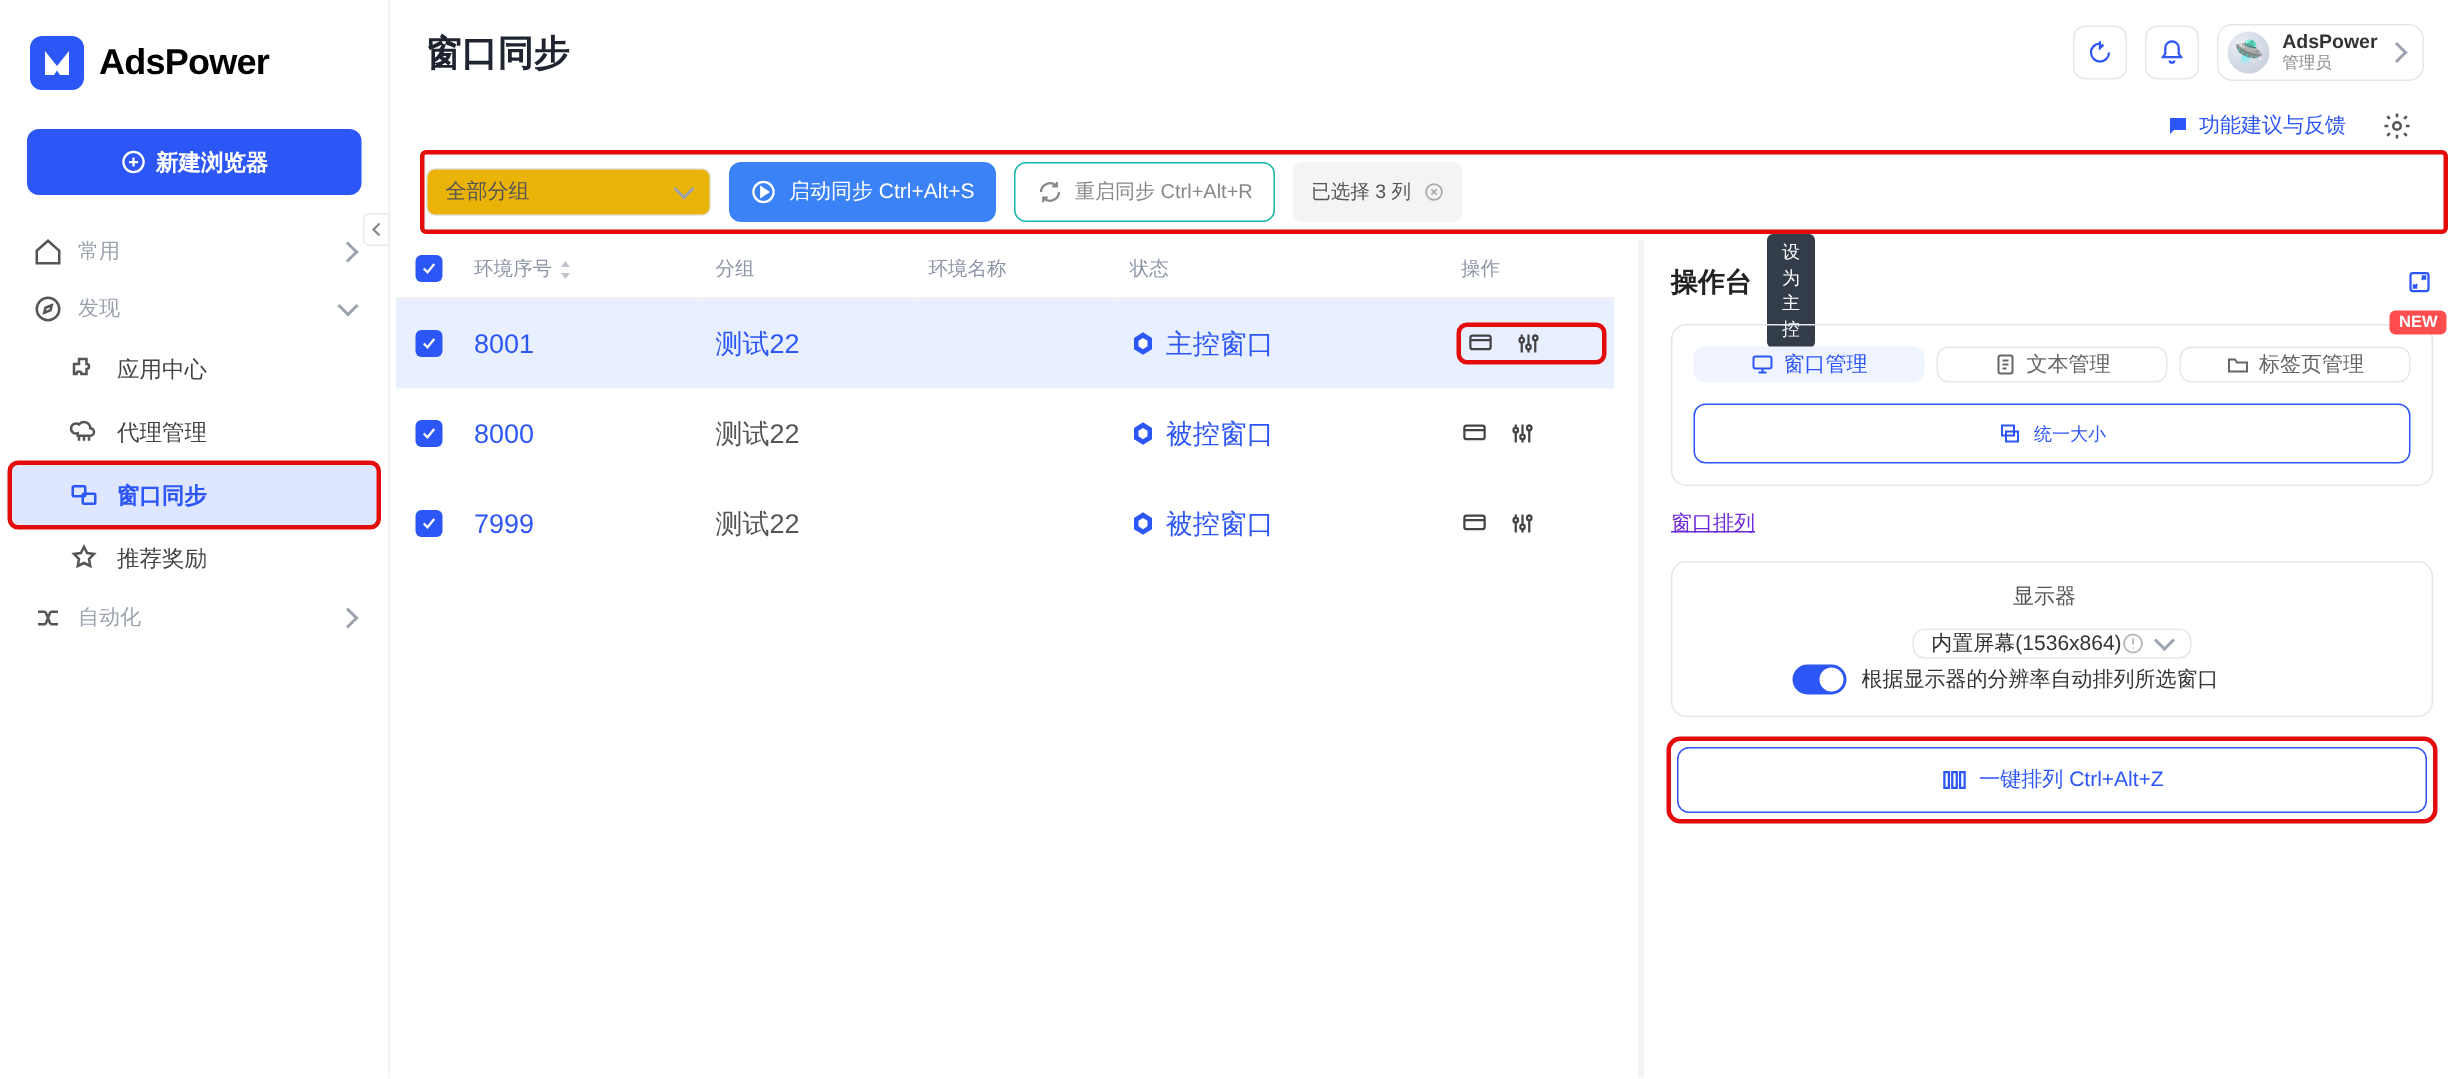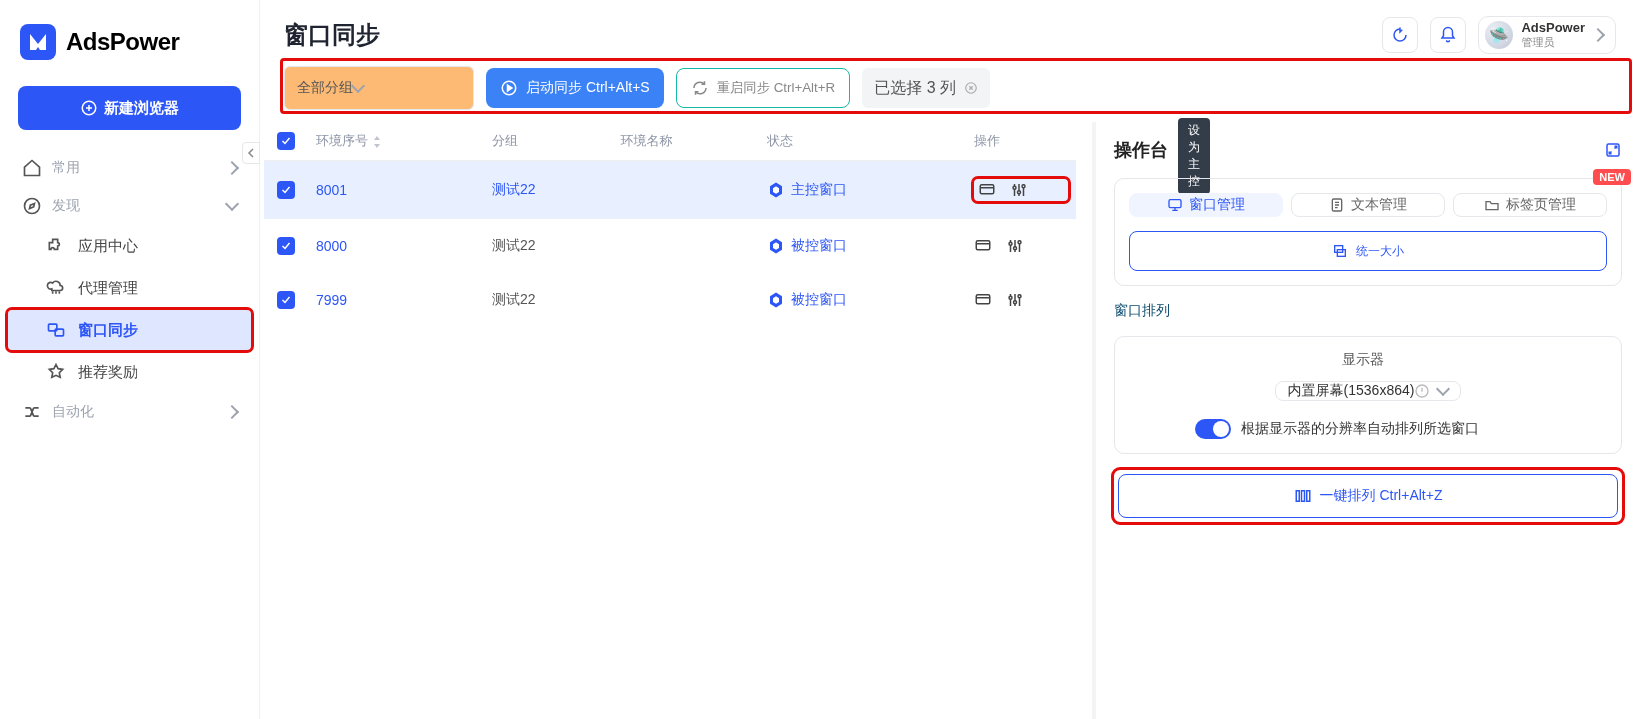--- a/index.html
+++ b/index.html
@@ -33,33 +33,33 @@
     .user-chip { display:flex; align-items:center; gap:8px; border:1px solid #e5e7eb; border-radius:10px; padding:4px 12px 4px 6px; cursor:pointer; }
     .avatar { width:28px; height:28px; border-radius:50%; background:radial-gradient(circle at 30% 30%, #e9edf4, #c1c9d8); display:flex; align-items:center; justify-content:center; color:#444; font-size:16px; }
     .user-meta { display:flex; flex-direction:column; line-height:1.15; }
     .user-name { font-weight:700; font-size:13px; }
     .user-role { font-size:11px; color:#888; }
     .feedback-link { display:flex; align-items:center; gap:6px; color:#2d56f6; font-size:14px; cursor:pointer; margin-right:4px; }
 
     
     .toolbar-row { display:flex; align-items:center; gap:12px; padding:0 24px 12px 24px; position:relative; }
     .toolbar-hl { position:absolute; left:20px; top:-8px; right:8px; height:56px; border:3px solid #e40b0b; border-radius:4px; pointer-events:none; }
-    .group-select { width:190px; height:44px; border:1px solid #e5e7eb; border-radius:6px; background:#fdba74; display:flex; align-items:center; padding:0 12px; color:#555; cursor:pointer; }
+    .group-select { width:190px; height:32px; border:1px solid #e5e7eb; border-radius:6px; background:#eab308; display:flex; align-items:center; justify-content:space-between; padding:0 12px; color:#555; cursor:pointer; }
     .primary-btn { height:40px; padding:0 14px; background:#3b82f6; color:#fff; border:none; border-radius:8px; display:flex; align-items:center; gap:8px; font-size:14px; font-weight:500; cursor:pointer; }
     .soft-btn { height:40px; padding:0 14px; border:1px solid #14b8a6; border-radius:8px; background:#fff; color:#888; display:flex; align-items:center; gap:8px; cursor:pointer; }
-    .pill { height:40px; padding:0 12px; border-radius:6px; background:#f3f4f6; color:#555; display:flex; align-items:center; gap:8px; font-size:16px; }
+    .pill { height:40px; padding:0 12px; border-radius:6px; background:#f3f4f6; color:#555; display:flex; align-items:center; gap:8px; font-size:13px; }
     .pill-x { color:#aaa; cursor:pointer; }
 
     
     .split { flex:1; display:flex; min-height:0; }
     .table-wrap { flex:1; padding:0 16px 0 4px; min-width:0; }
     table { width:100%; border-collapse:collapse; }
     th { text-align:left; font-weight:500; font-size:13px; color:#8c94a6; padding:10px 8px; border-bottom:1px solid #f0f0f0; }
     th:first-child, td.cb { width:44px; text-align:center; }
-    td { padding:18px 8px; font-size:14px; color:#333; }
+    td { padding:18px 8px; font-size:18px; color:#333; }
     tr.row-selected td { background:#e8f0ff; }
     .seq { color:#2d56f6; }
     .grp { color:#2d56f6; }
     .status-cell { display:flex; align-items:center; gap:6px; color:#2d56f6; }
     .hex { width:18px; height:18px; }
     .row-ops { display:flex; align-items:center; gap:14px; color:#444; }
     .row-ops .op { cursor:pointer; display:flex; }
     .ops-hl { outline:3px solid #e40b0b; border-radius:4px; padding:2px 4px; }
     .tooltip { position:absolute; background:#333c49; color:#fff; font-size:12px; padding:4px 10px; border-radius:4px; }
     .tooltip:after { content:""; position:absolute; bottom:-5px; left:50%; margin-left:-5px; border:5px solid transparent; border-top-color:#333c49; border-bottom:none; }
@@ -69,25 +69,25 @@
     .panel { width:548px; border-left:4px solid #f3f4f6; display:flex; flex-direction:column; padding:16px 18px; gap:16px; position:relative; }
     .panel-header { display:flex; align-items:center; justify-content:space-between; }
     .panel-title { font-size:18px; font-weight:700; color:#222; }
     .card { border:1px solid #e5e7eb; border-radius:10px; padding:14px; position:relative; }
     .new-badge { position:absolute; top:-10px; right:-10px; background:#ff4d4f; color:#fff; font-size:11px; font-weight:700; padding:2px 6px; border-radius:4px; }
     .seg-tabs { display:flex; gap:8px; }
     .seg-tab { flex:1; height:24px; border:1px solid #e5e7eb; border-radius:8px; display:flex; align-items:center; justify-content:center; gap:6px; cursor:pointer; color:#666; }
     .seg-tab.active { background:#f0f4ff; color:#2d56f6; border-color:#f0f4ff; }
     .btn-pair { display:flex; gap:12px; margin-top:14px; }
     .outline-btn { flex:1; height:40px; border:1px solid #2d56f6; color:#2d56f6; background:#fff; border-radius:8px; display:flex; align-items:center; justify-content:center; gap:8px; cursor:pointer; font-size:12px; }
-    .section-label { font-size:14px; color:#0c4a6e; }
+    .section-label { font-size:14px; color:#6d28d9;text-decoration:underline; }
     .field-row { display:flex; align-items:center; gap:12px;flex-direction:column; }
     .field-label { width:52px; color:#555; font-size:14px; }
     .select { flex:1; height:40px; border:1px solid #e5e7eb; border-radius:8px; padding:0 12px; display:flex; align-items:center; justify-content:space-between; color:#333; cursor:pointer; }
-    .toggle-row { display:flex; align-items:center; gap:10px; margin-top:18px; padding-left:66px; }
+    .toggle-row { display:flex; align-items:center; gap:10px; margin-top:4px; padding-left:66px; }
     .switch { width:36px; height:20px; background:#2d56f6; border-radius:10px; position:relative; cursor:pointer; }
     .switch:after { content:""; position:absolute; right:2px; top:2px; width:16px; height:16px; background:#fff; border-radius:50%; }
     .wide-outline-btn { height:44px; border:1px solid #2d56f6; color:#2d56f6; background:#fff; border-radius:8px; display:flex; align-items:center; justify-content:center; gap:8px; cursor:pointer; font-size:14px; width:100%; }
     .arrange-hl { outline:3px solid #e40b0b; border-radius:6px; padding:4px; }
     .chev { width:10px; height:10px; border-right:2px solid #9ca3af; border-bottom:2px solid #9ca3af; transform:rotate(-45deg); }
     .chev.down { transform:rotate(45deg); margin-top:-4px; }
     svg { display:block; }
   </style>
 </head>
 <body>
@@ -197,20 +197,34 @@
       <div class="user-chip">
         <div class="avatar">🛸</div>
         <div class="user-meta">
           <span class="user-name">AdsPower</span>
           <span class="user-role">管理员</span>
         </div>
         <span class="chev"></span>
       </div>
     </div>
 
+    <div style="display:flex; justify-content:flex-end; padding:0 24px 6px 24px; gap:12px;">
+      <a class="feedback-link">
+        <svg width="16" height="16" viewBox="0 0 24 24" fill="currentColor">
+            <path d="M4 4h16v12H8l-4 4z"></path>
+          </svg>
+        <span>功能建议与反馈</span>
+      </a>
+      <button class="icon-btn neutral" style="border:none;">
+          <svg width="20" height="20" viewBox="0 0 24 24" fill="none" stroke="currentColor" stroke-width="2">
+            <circle cx="12" cy="12" r="3"></circle>
+            <path d="M12 2v3M12 19v3M4.2 4.2l2.1 2.1M17.7 17.7l2.1 2.1M2 12h3M19 12h3M4.2 19.8l2.1-2.1M17.7 6.3l2.1-2.1"></path>
+          </svg>
+        </button>
+    </div>
 
     <div class="toolbar-row">
       <div class="toolbar-hl"></div>
       <div class="group-select">
         <span>全部分组</span>
         <span class="chev down"></span>
       </div>
       <button class="primary-btn">
         <svg width="18" height="18" viewBox="0 0 24 24" fill="none" stroke="currentColor" stroke-width="2">
             <circle cx="12" cy="12" r="9"></circle>

